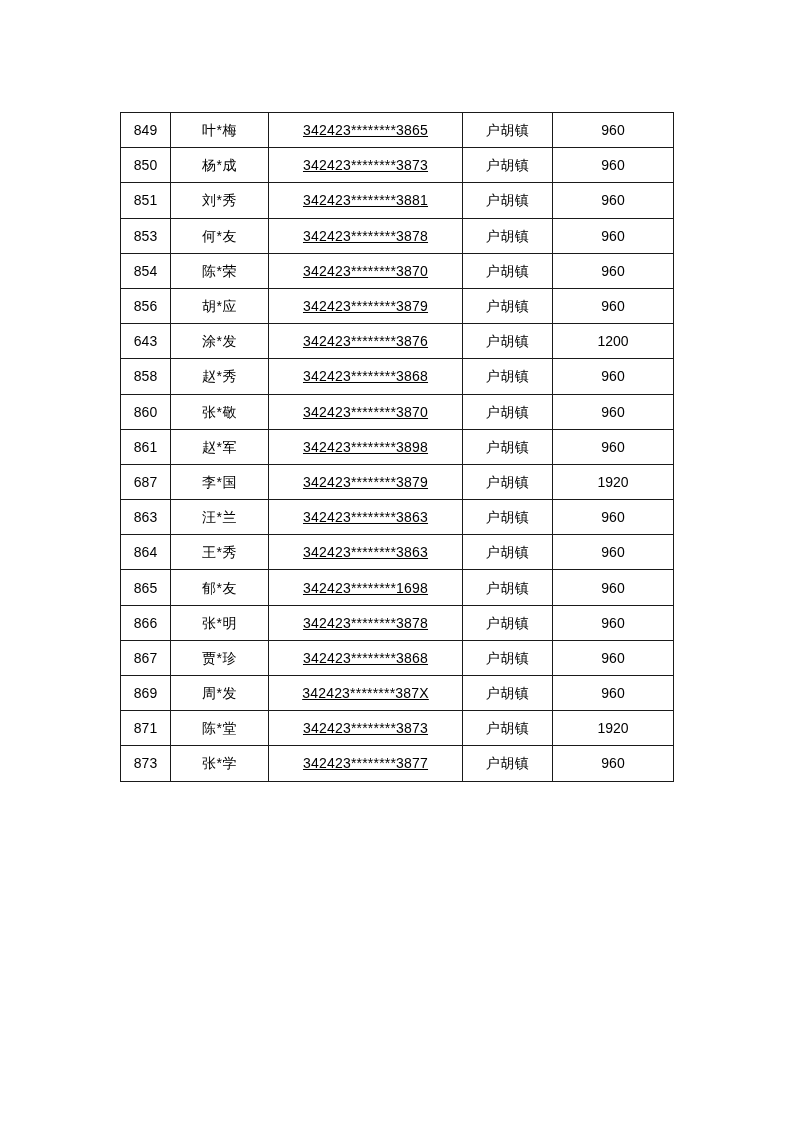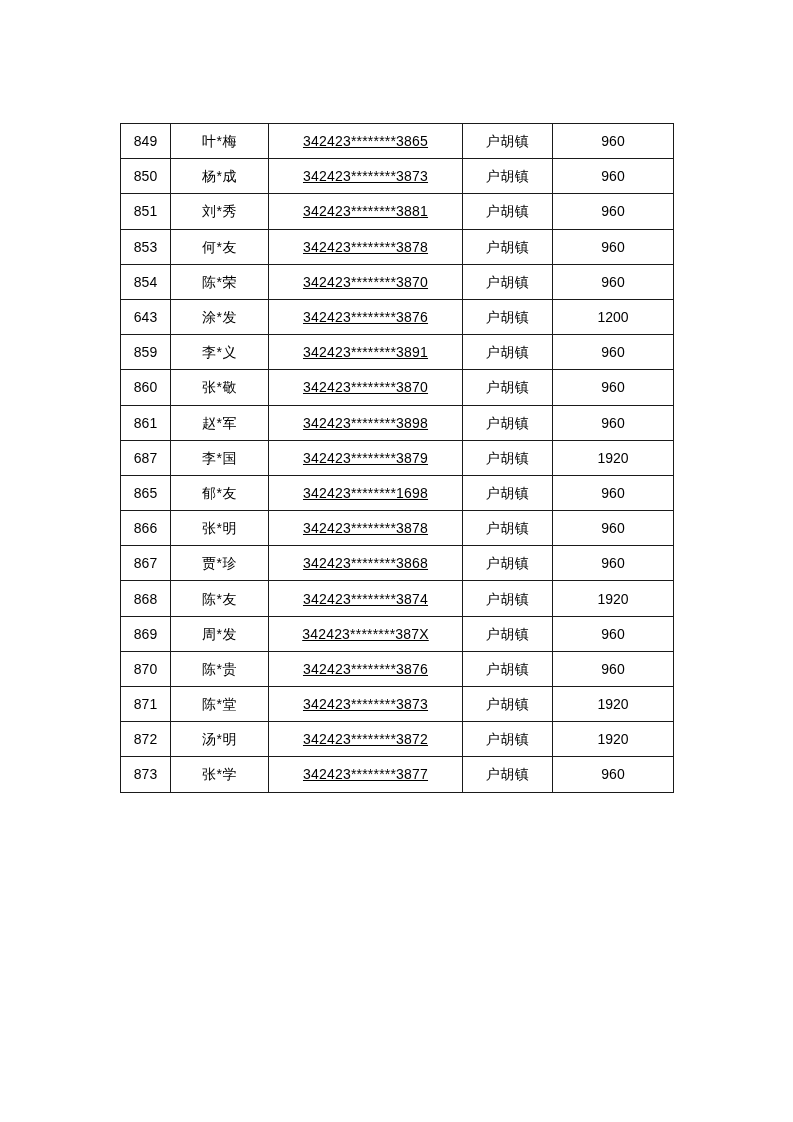--- a/index.html
+++ b/index.html
@@ -12,21 +12,21 @@
     width: 793px;
     height: 1122px;
     background: #ffffff;
     overflow: hidden;
     font-family: "Liberation Sans", "DejaVu Sans", sans-serif;
     color: #000000;
   }
   table.roster {
     position: absolute;
     left: 120px;
-    top: 123px;
+    top: 112px;
     width: 553px;
     border-collapse: collapse;
     table-layout: fixed;
   }
   table.roster td {
     border: 1.6px solid #1a1a1a;
     height: 34.2px;
     padding: 0;
     text-align: center;
     vertical-align: middle;
@@ -85,30 +85,37 @@
     <td class="amount-cell">960</td>
   </tr>
         <tr>
     <td class="serial-cell">854</td>
     <td class="name-cell">陈*荣</td>
     <td class="id-cell">342423********3870</td>
     <td class="town-cell">户胡镇</td>
     <td class="amount-cell">960</td>
   </tr>
         <tr>
+    <td class="serial-cell">856</td>
+    <td class="name-cell">胡*应</td>
+    <td class="id-cell">342423********3879</td>
+    <td class="town-cell">户胡镇</td>
+    <td class="amount-cell">960</td>
+  </tr>
+        <tr>
     <td class="serial-cell">643</td>
     <td class="name-cell">涂*发</td>
     <td class="id-cell">342423********3876</td>
     <td class="town-cell">户胡镇</td>
     <td class="amount-cell">1200</td>
   </tr>
         <tr>
-    <td class="serial-cell">859</td>
-    <td class="name-cell">李*义</td>
-    <td class="id-cell">342423********3891</td>
+    <td class="serial-cell">858</td>
+    <td class="name-cell">赵*秀</td>
+    <td class="id-cell">342423********3868</td>
     <td class="town-cell">户胡镇</td>
     <td class="amount-cell">960</td>
   </tr>
         <tr>
     <td class="serial-cell">860</td>
     <td class="name-cell">张*敬</td>
     <td class="id-cell">342423********3870</td>
     <td class="town-cell">户胡镇</td>
     <td class="amount-cell">960</td>
   </tr>
@@ -120,20 +127,34 @@
     <td class="amount-cell">960</td>
   </tr>
         <tr>
     <td class="serial-cell">687</td>
     <td class="name-cell">李*国</td>
     <td class="id-cell">342423********3879</td>
     <td class="town-cell">户胡镇</td>
     <td class="amount-cell">1920</td>
   </tr>
         <tr>
+    <td class="serial-cell">863</td>
+    <td class="name-cell">汪*兰</td>
+    <td class="id-cell">342423********3863</td>
+    <td class="town-cell">户胡镇</td>
+    <td class="amount-cell">960</td>
+  </tr>
+        <tr>
+    <td class="serial-cell">864</td>
+    <td class="name-cell">王*秀</td>
+    <td class="id-cell">342423********3863</td>
+    <td class="town-cell">户胡镇</td>
+    <td class="amount-cell">960</td>
+  </tr>
+        <tr>
     <td class="serial-cell">865</td>
     <td class="name-cell">郁*友</td>
     <td class="id-cell">342423********1698</td>
     <td class="town-cell">户胡镇</td>
     <td class="amount-cell">960</td>
   </tr>
         <tr>
     <td class="serial-cell">866</td>
     <td class="name-cell">张*明</td>
     <td class="id-cell">342423********3878</td>
@@ -141,51 +162,30 @@
     <td class="amount-cell">960</td>
   </tr>
         <tr>
     <td class="serial-cell">867</td>
     <td class="name-cell">贾*珍</td>
     <td class="id-cell">342423********3868</td>
     <td class="town-cell">户胡镇</td>
     <td class="amount-cell">960</td>
   </tr>
         <tr>
-    <td class="serial-cell">868</td>
-    <td class="name-cell">陈*友</td>
-    <td class="id-cell">342423********3874</td>
-    <td class="town-cell">户胡镇</td>
-    <td class="amount-cell">1920</td>
-  </tr>
-        <tr>
     <td class="serial-cell">869</td>
     <td class="name-cell">周*发</td>
     <td class="id-cell">342423********387X</td>
     <td class="town-cell">户胡镇</td>
     <td class="amount-cell">960</td>
   </tr>
         <tr>
-    <td class="serial-cell">870</td>
-    <td class="name-cell">陈*贵</td>
-    <td class="id-cell">342423********3876</td>
-    <td class="town-cell">户胡镇</td>
-    <td class="amount-cell">960</td>
-  </tr>
-        <tr>
     <td class="serial-cell">871</td>
     <td class="name-cell">陈*堂</td>
     <td class="id-cell">342423********3873</td>
-    <td class="town-cell">户胡镇</td>
-    <td class="amount-cell">1920</td>
-  </tr>
-        <tr>
-    <td class="serial-cell">872</td>
-    <td class="name-cell">汤*明</td>
-    <td class="id-cell">342423********3872</td>
     <td class="town-cell">户胡镇</td>
     <td class="amount-cell">1920</td>
   </tr>
         <tr>
     <td class="serial-cell">873</td>
     <td class="name-cell">张*学</td>
     <td class="id-cell">342423********3877</td>
     <td class="town-cell">户胡镇</td>
     <td class="amount-cell">960</td>
   </tr>

